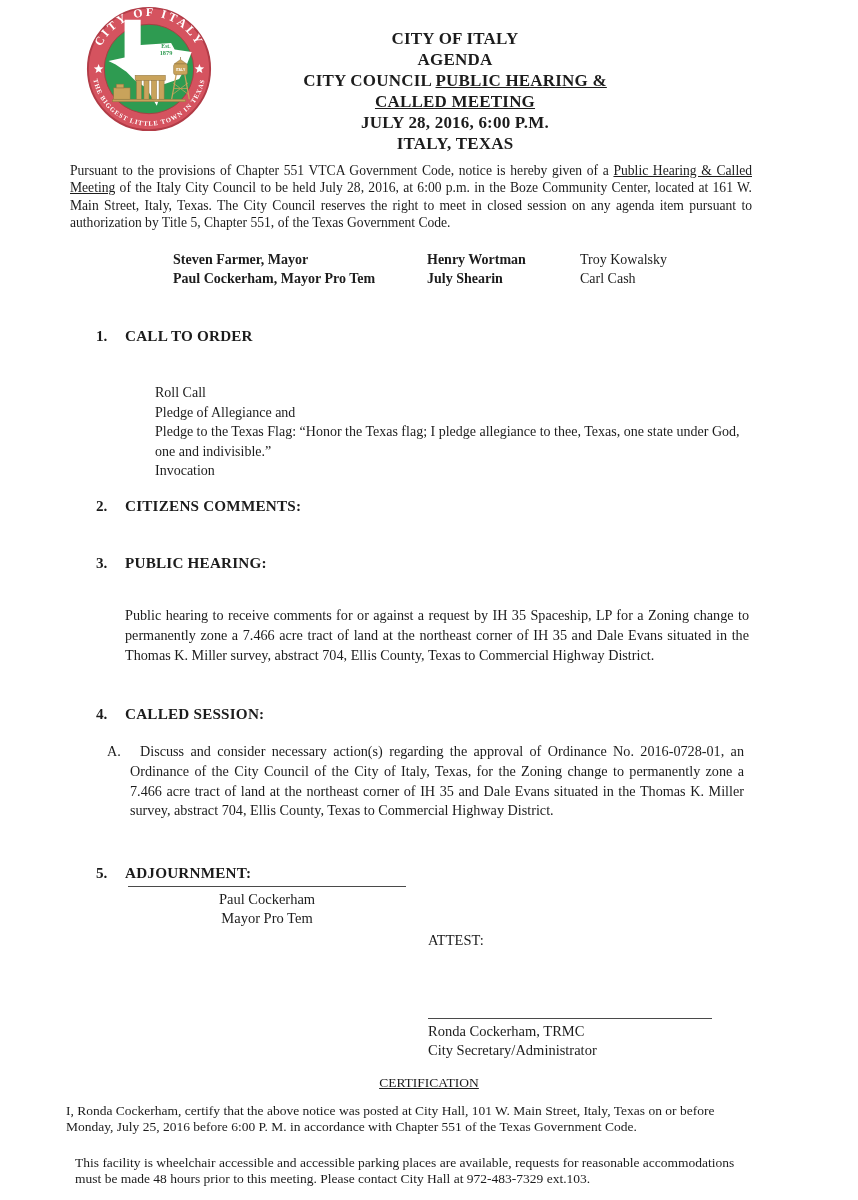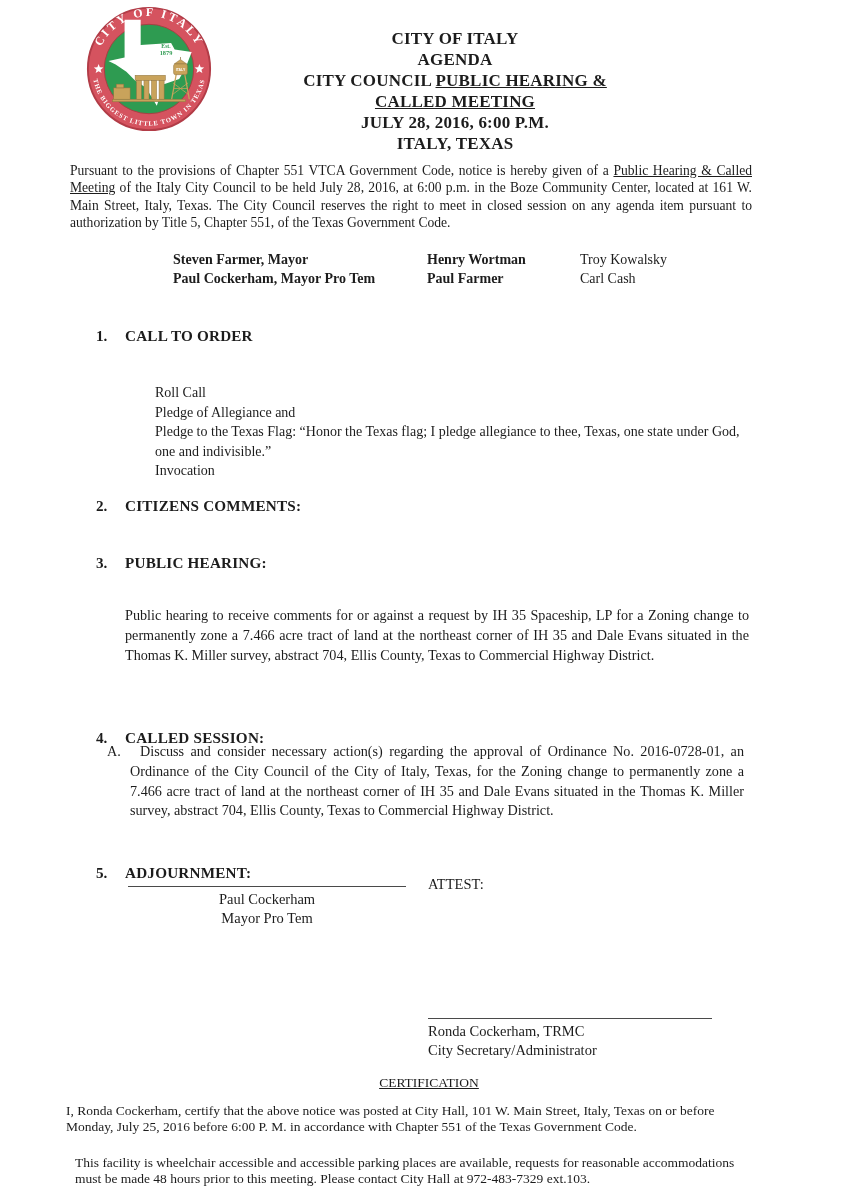--- a/index.html
+++ b/index.html
@@ -25,21 +25,21 @@
   .agenda-item .num{display:inline-block;width:29px;}
   .agenda-item .hd{letter-spacing:.2px;}
   .subs{left:155px;top:383px;width:600px;font-size:14px;line-height:19.5px;}
   .body-par{font-size:14.2px;line-height:19.8px;text-align:justify;}
   .ph-body{left:125px;top:606px;width:624px;}
   .called-a{left:130px;top:742px;width:614px;text-indent:10px;}
   .called-a .letter{position:absolute;left:-23px;top:0;text-indent:0;}
   
   .sigline{border:none;border-top:1.5px solid #4a4a4a;margin:0 0 3px 0;}
   .sig1{left:128px;top:886px;width:278px;font-size:14.5px;line-height:19px;text-align:center;}
-  .attest{left:428px;top:876px;font-size:14.5px;}
+  .attest{left:428px;top:932px;font-size:14.5px;}
   .sig2{left:428px;top:1018px;width:284px;font-size:14.5px;line-height:19px;}
   
   .cert-head{left:0;top:1075px;width:858px;text-align:center;font-size:13.5px;}
   .cert-body{left:66px;top:1103px;width:690px;font-size:13.5px;line-height:15.9px;}
   .facility{left:75px;top:1155px;width:668px;font-size:13.5px;line-height:15.9px;}
 </style>
 </head>
 <body>
 
 <div id="page">
@@ -104,21 +104,21 @@
 
   <div class="abs notice"><span>Pursuant to the provisions of Chapter 551 VTCA Government Code, notice is hereby given of a </span><span class="u">Public Hearing &amp; Called Meeting</span><span> of the Italy City Council to be held July 28, 2016, at 6:00 p.m. in the Boze Community Center, located at 161 W. Main Street, Italy, Texas.  The City Council reserves the right to meet in closed session on any agenda item pursuant to authorization by Title 5, Chapter 551, of the Texas Government Code.</span></div>
 
   <div class="abs officials">
     <div class="col1">
       <div>Steven Farmer, Mayor</div>
       <div>Paul Cockerham, Mayor Pro Tem</div>
     </div>
     <div class="col2">
       <div>Henry Wortman</div>
-      <div>Paul Farmer</div>
+      <div>July Shearin</div>
     </div>
     <div class="col3">
       <div>Troy Kowalsky</div>
       <div>Carl Cash</div>
     </div>
   </div>
 
   <div class="abs agenda-item" style="top:327px;">
     <span class="num">1.</span><span class="hd">CALL TO ORDER</span>
   </div>
@@ -131,21 +131,21 @@
 
   <div class="abs agenda-item" style="top:497px;">
     <span class="num">2.</span><span class="hd">CITIZENS COMMENTS:</span>
   </div>
 
   <div class="abs agenda-item" style="top:554px;">
     <span class="num">3.</span><span class="hd">PUBLIC HEARING:</span>
   </div>
   <div class="abs body-par ph-body">Public hearing to receive comments for or against a request by IH 35 Spaceship, LP for a Zoning change to permanently zone a 7.466 acre tract of land at the northeast corner of IH 35 and Dale Evans situated in the Thomas K. Miller survey, abstract 704, Ellis County, Texas to Commercial Highway District.</div>
 
-  <div class="abs agenda-item" style="top:705px;margin-top:24px;">
+  <div class="abs agenda-item" style="top:705px;">
     <span class="num">4.</span><span class="hd">CALLED SESSION:</span>
   </div>
   <div class="abs body-par called-a">
     <span class="letter">A.</span><span>Discuss and consider necessary action(s) regarding the approval of Ordinance No. 2016-0728-01, an Ordinance of the City Council of the City of Italy, Texas, for the Zoning change to permanently zone a 7.466 acre tract of land at the northeast corner of IH 35 and Dale Evans situated in the Thomas K. Miller survey, abstract 704, Ellis County, Texas to Commercial Highway District.</span>
   </div>
 
   <div class="abs agenda-item" style="top:836px;margin-top:28px;">
     <span class="num">5.</span><span class="hd">ADJOURNMENT:</span>
   </div>
 

